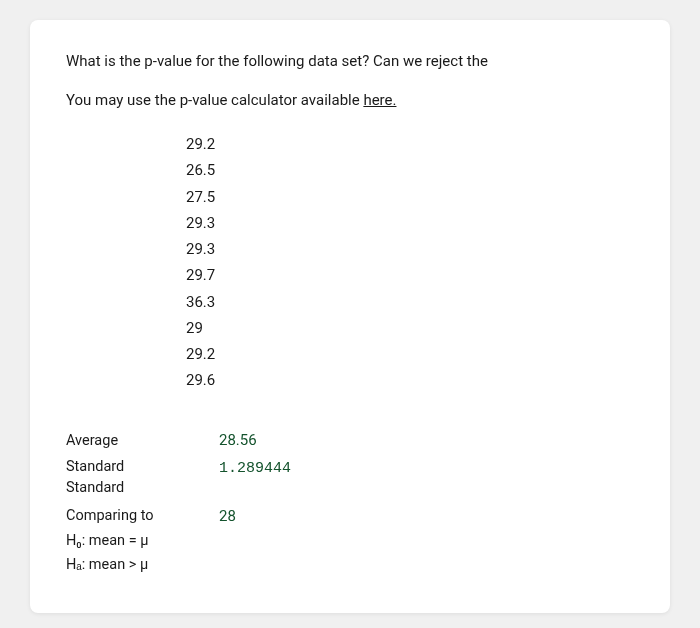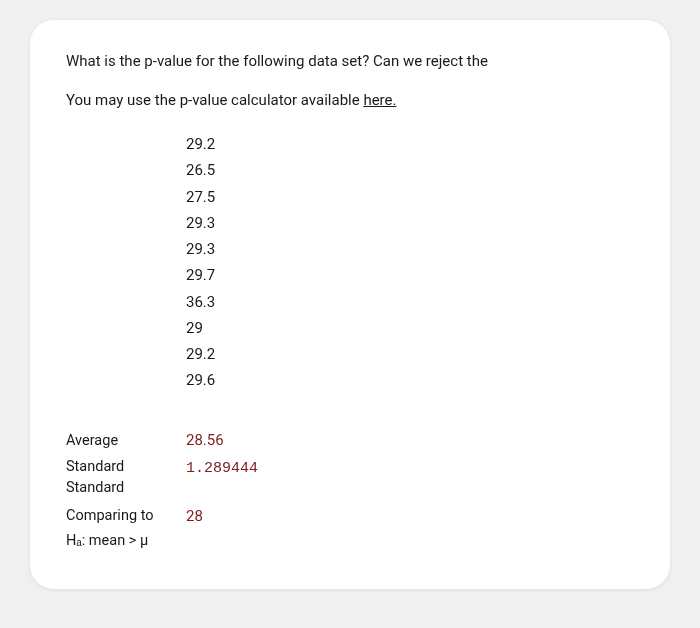--- a/index.html
+++ b/index.html
@@ -15,21 +15,21 @@
       color: #1a1a1a;
       display: flex;
       justify-content: center;
       align-items: flex-start;
       min-height: 628px;
       padding: 20px;
     }
 
     .card {
       background-color: #ffffff;
-      border-radius: 24px;
+      border-radius: 8px;
       padding: 30px 36px 36px 36px;
       max-width: 640px;
       width: 100%;
       box-shadow: 0 1px 4px rgba(0,0,0,0.08);
     }
 
     .question-text {
       font-size: 15px;
       line-height: 1.5;
       margin-bottom: 16px;
@@ -83,22 +83,23 @@
     .stat-label {
       width: 120px;
       min-width: 120px;
       font-size: 14.5px;
       color: #1a1a1a;
       line-height: 1.5;
     }
 
     .stat-value {
       font-size: 15px;
-      color: #7f1d1d;
+      color: #14532d;
       line-height: 1.5;
+      margin-left: 33px;
     }
 
     .hypothesis-row {
       display: flex;
       align-items: flex-start;
       min-height: 24px;
       padding: 1px 0;
     }
 
     .hypothesis-label {
@@ -151,20 +152,23 @@
           <span>Standard</span>
         </span>
         <span class="stat-value" style="padding-top: 2px; font-family: Liberation Mono, monospace;">1.289444</span>
       </div>
 
       <div class="stat-row">
         <span class="stat-label">Comparing to</span>
         <span class="stat-value">28</span>
       </div>
 
+      <div class="hypothesis-row">
+        <span class="hypothesis-label">H₀: mean = μ</span>
+      </div>
 
       <div class="hypothesis-row">
         <span class="hypothesis-label">Hₐ: mean &gt; μ</span>
       </div>
 
     </div>
   </div>
 </div>
 
 </body></html>

